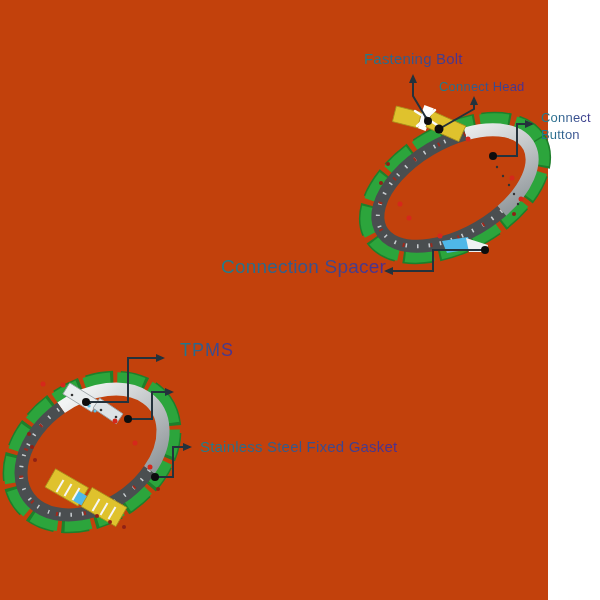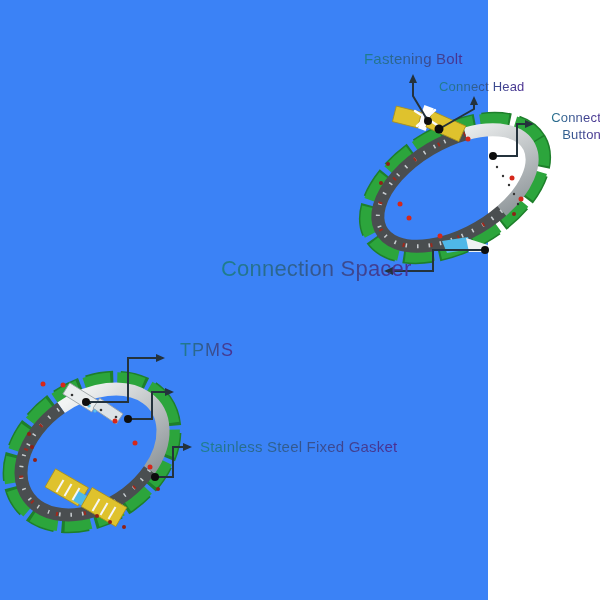--- a/index.html
+++ b/index.html
@@ -6,23 +6,23 @@
     margin: 0;
     padding: 0;
     width: 600px;
     height: 600px;
     background: #ffffff;
     overflow: hidden;
     font-family: "Liberation Sans", "DejaVu Sans", sans-serif;
   }
   .stage {
     position: relative;
-    width: 488px;
+    width: 548px;
     height: 600px;
-    background: #3b82f6;
+    background: #c2410c;
   }
   .stage svg.diagram {
     position: absolute;
     left: 0; top: 0;
   }
   
   .part-label {
     position: absolute;
     white-space: nowrap;
     letter-spacing: 0.2px;
@@ -33,22 +33,22 @@
     .part-label {
       background: linear-gradient(90deg, var(--label-gradient-start, #1E7F8C) 0%, var(--label-gradient-end, #4B2E91) 100%);
       -webkit-background-clip: text;
       background-clip: text;
       color: transparent;
     }
   }
   .lbl-fastening   { left: 364px; top: 50px;  font-size: 15px; }
   .lbl-connecthead { left: 439px; top: 79px;  font-size: 13px; }
   .lbl-connectbtn  { left: 541px; top: 109px; font-size: 13px; width: 60px;
-                     white-space: normal; text-align: right; line-height: 17px; }
-  .lbl-spacer      { left: 221px; top: 256px; font-size: 22px; }
+                     white-space: normal; text-align: left; line-height: 17px; }
+  .lbl-spacer      { left: 221px; top: 256px; font-size: 19px; }
   .lbl-tpms        { left: 180px; top: 340px; font-size: 18px; letter-spacing: 1px; }
   .lbl-widthplate  { left: 182px; top: 384px; font-size: 15px; }
   .lbl-gasket      { left: 200px; top: 438px; font-size: 15px; text-align: right; }
   
   .leader { fill: none; stroke: var(--leader-line, #24323C); stroke-width: 2; }
   .anchor-dot { fill: #0d0d0d; }
   .arrow-head { fill: var(--leader-line, #24323C); }
   .green-edge { fill: none; stroke: #1E7F2B; stroke-width: 17; }
   .green-seg  { fill: none; stroke: var(--band-green, #2CA53C); stroke-width: 14; }
   .silver-arc { fill: none; stroke-width: 13; }

